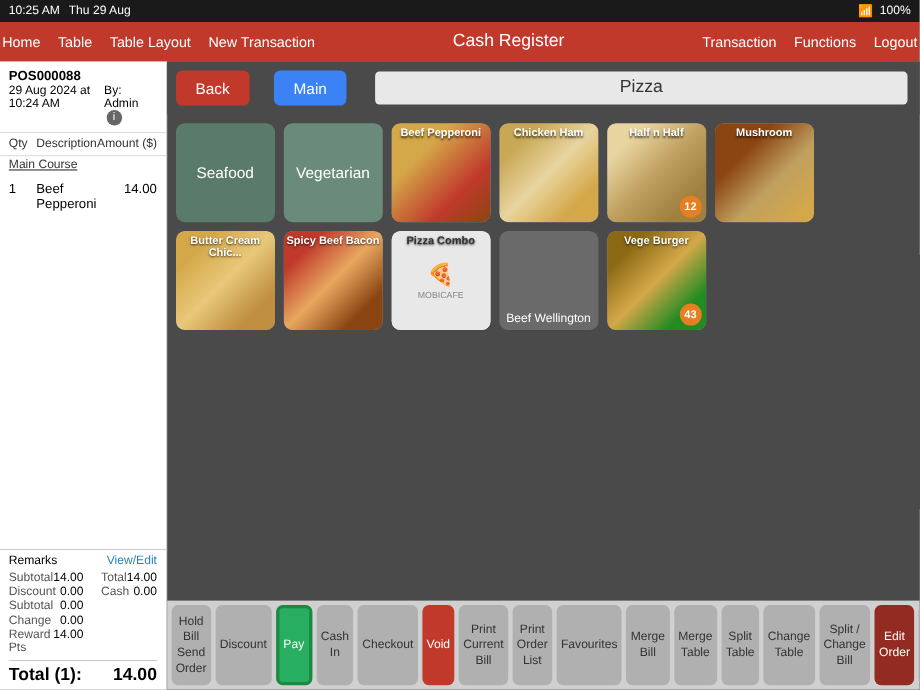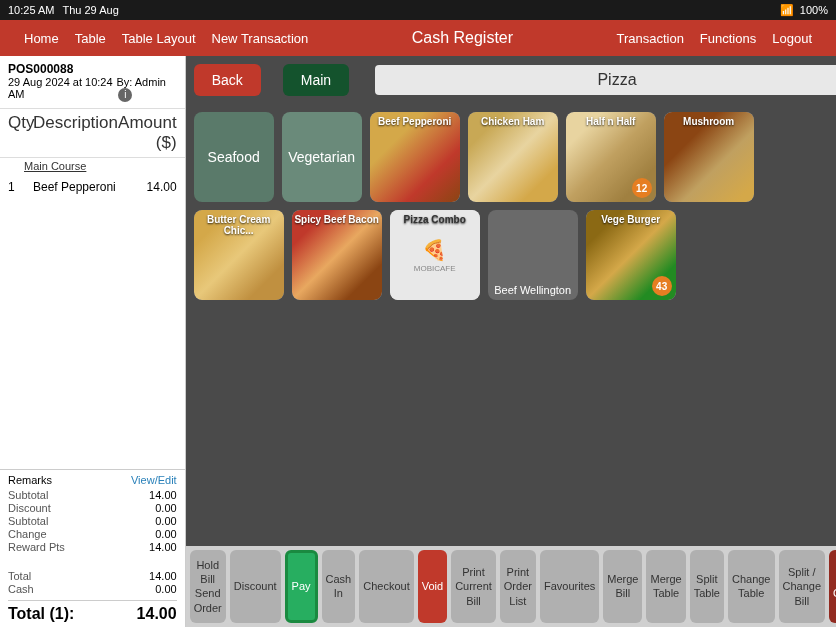--- a/index.html
+++ b/index.html
@@ -19,21 +19,21 @@
     .status-bar-left { display: flex; gap: 8px; }
     .status-bar-right { display: flex; gap: 6px; align-items: center; }
 
     
     .nav-bar {
       background: #c0392b;
       color: white;
       height: 36px;
       display: flex;
       align-items: center;
-      padding: 0 24px;
+      padding: 0 2px;
     }
     .nav-bar-left { display: flex; gap: 16px; align-items: center; }
     .nav-bar-center { flex: 1; text-align: center; font-size: 16px; font-weight: 500; }
     .nav-bar-right { display: flex; gap: 16px; align-items: flex-start; }
     .nav-item { color: white; font-size: 13px; cursor: pointer; }
 
     
     .main-layout {
       display: flex;
       height: calc(627px - 20px - 36px);
@@ -51,28 +51,28 @@
       padding: 6px 8px;
       border-bottom: 1px solid #ddd;
       font-size: 11px;
     }
     .receipt-header .pos-num { font-weight: bold; font-size: 12px; }
     .receipt-header .by-line { display: flex; justify-content: space-between; }
     .receipt-cols {
       display: flex;
       padding: 4px 8px;
       border-bottom: 1px solid #ddd;
-      font-size: 17px;
+      font-size: 11px;
       color: #333;
     }
     .receipt-cols .qty { width: 25px; }
     .receipt-cols .desc { flex: 1; }
     .receipt-cols .amount { text-align: right; }
     .receipt-section-label {
-      padding: 2px 24px;
+      padding: 2px 8px;
       font-size: 11px;
       text-decoration: underline;
       color: #333;
     }
     .receipt-items { flex: 1; overflow-y: auto; padding: 4px 8px; }
     .receipt-item {
       display: flex;
       font-size: 12px;
       padding: 2px 0;
     }
@@ -103,21 +103,20 @@
       align-items: center;
       margin-top: 4px;
       font-size: 16px;
       font-weight: bold;
       border-top: 1px solid #ccc;
       padding-top: 4px;
     }
     .two-col-footer {
       display: flex;
       gap: 16px;
-      flex-direction: column;
     }
     .two-col-footer .col { flex: 1; }
 
     
     .menu-panel {
       flex: 1;
       background: #4a4a4a;
       display: flex;
       flex-direction: column;
     }
@@ -132,21 +131,21 @@
       background: #c0392b;
       color: white;
       border: none;
       border-radius: 6px;
       padding: 8px 18px;
       font-size: 14px;
       cursor: pointer;
       font-weight: 500;
     }
     .btn-main {
-      background: #14532d;
+      background: #3b82f6;
       color: white;
       border: none;
       border-radius: 6px;
       padding: 8px 18px;
       font-size: 14px;
       cursor: pointer;
       font-weight: 500;
     }
     .menu-title {
       flex: 1;
@@ -178,21 +177,21 @@
       flex-direction: column;
       gap: 8px;
     }
     .menu-row {
       display: flex;
       gap: 8px;
     }
 
     
     .menu-tile-category {
-      width: 80px;
+      width: 90px;
       height: 90px;
       background: #5a7a6a;
       border-radius: 8px;
       display: flex;
       align-items: center;
       justify-content: center;
       color: white;
       font-size: 14px;
       font-weight: 500;
       cursor: pointer;

